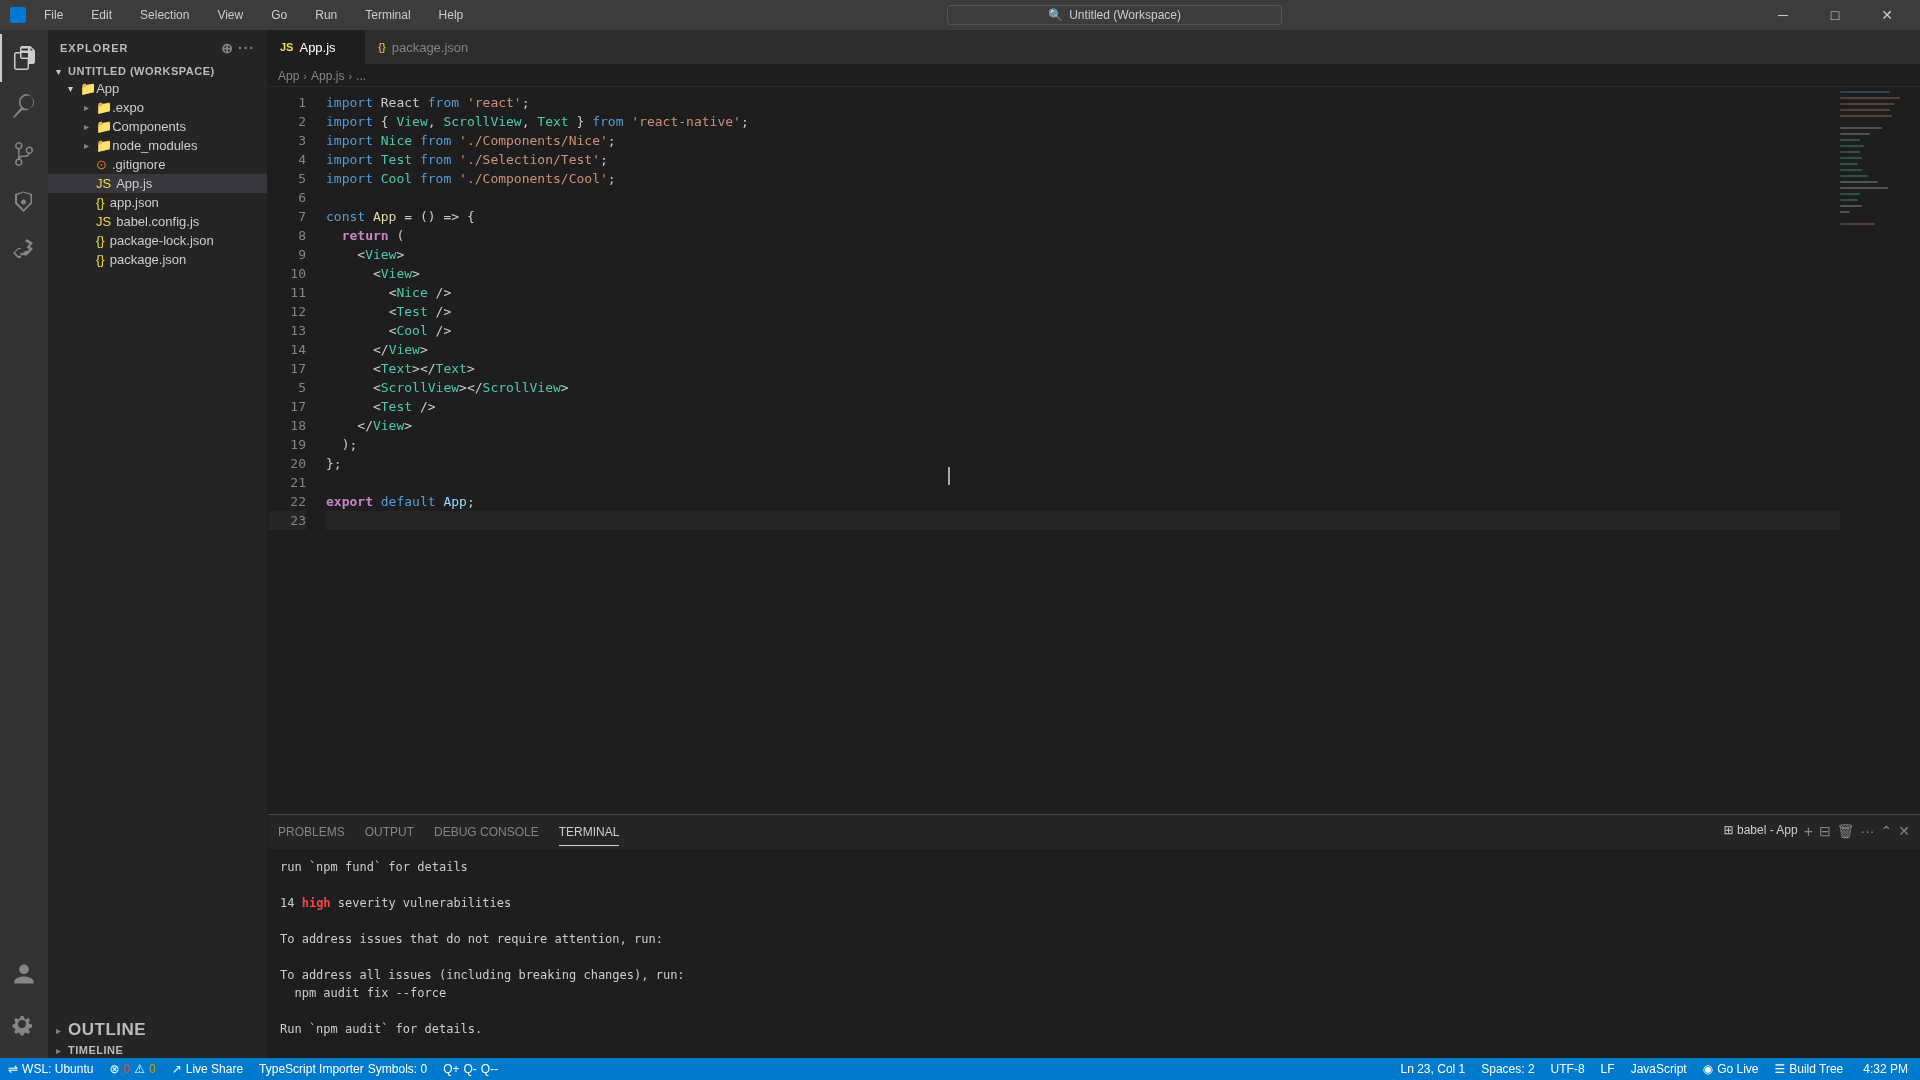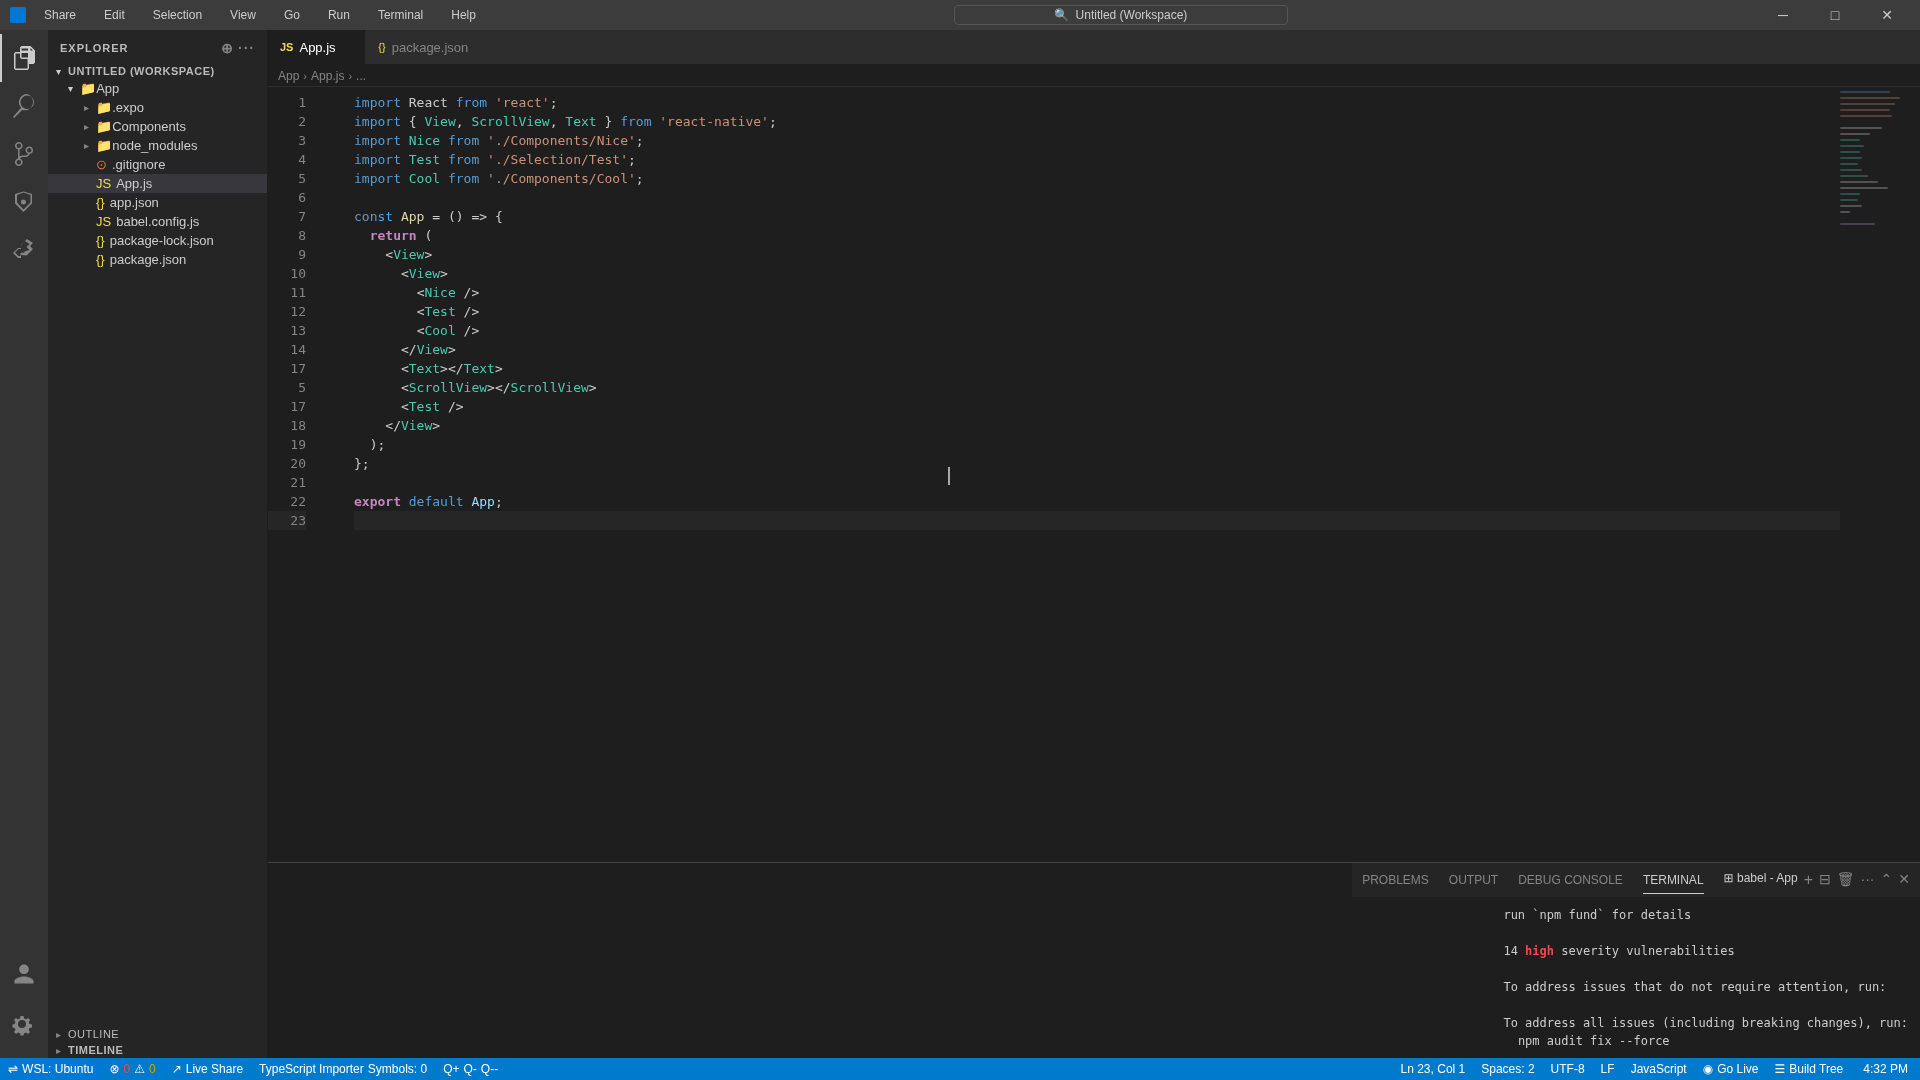--- a/index.html
+++ b/index.html
@@ -45,36 +45,36 @@
     .tab .close-btn { font-size: 14px; color: #858585; opacity: 0; }
 
     
     .breadcrumb { height: 22px; background: #1e1e1e; display: flex; align-items: center; padding: 0 10px; gap: 4px; font-size: 12px; color: #858585; flex-shrink: 0; border-bottom: 1px solid #2d2d2d; }
     .breadcrumb-sep { font-size: 11px; }
 
     
     .code-editor { flex: 1; display: flex; overflow: hidden; background: #1e1e1e; position: relative; }
     .line-numbers { width: 48px; background: #1e1e1e; color: #858585; font-family: 'Consolas', monospace; font-size: 13px; line-height: 19px; padding: 6px 0; text-align: right; padding-right: 10px; flex-shrink: 0; user-select: none; }
     .code-content { flex: 1; overflow: auto; padding: 6px 0 6px 10px; font-family: 'Consolas', monospace; font-size: 13px; line-height: 19px; }
-    .code-line { white-space: pre; margin-left: 28px; }
+    .code-line { white-space: pre; }
     .kw { color: #569cd6; }
     .kw2 { color: #c586c0; font-weight: bold; }
     .str { color: #ce9178; }
     .fn { color: #dcdcaa; }
     .comp { color: #4ec9b0; }
     .var { color: #9cdcfe; }
     .punc { color: #cccccc; }
     .jsx-tag { color: #4ec9b0; }
     .cursor-line { background: rgba(255,255,255,0.04); }
 
     
     .minimap { width: 80px; background: #1e1e1e; flex-shrink: 0; opacity: 0.6; }
 
     
-    .bottom-panel { height: 196px; background: #1e1e1e; border-top: 1px solid #454545; display: flex; flex-direction: column; flex-shrink: 0; align-items: flex-end; }
+    .bottom-panel { height: 244px; background: #1e1e1e; border-top: 1px solid #454545; display: flex; flex-direction: column; flex-shrink: 0; }
     .panel-tabs { height: 35px; background: #252526; display: flex; align-items: center; padding: 0 10px; gap: 20px; border-bottom: 1px solid #1e1e1e; flex-shrink: 0; }
     .panel-tab { font-size: 12px; color: #858585; cursor: pointer; padding: 6px 0; border-bottom: 1px solid transparent; }
     .panel-tab.active { color: #cccccc; border-bottom: 1px solid #cccccc; }
     .panel-actions { margin-left: auto; display: flex; gap: 6px; color: #858585; font-size: 14px; }
     .panel-actions span { cursor: pointer; }
     .panel-content { flex: 1; overflow-y: auto; padding: 8px 12px; font-family: 'Consolas', monospace; font-size: 12px; line-height: 18px; color: #cccccc; }
     .terminal-line { white-space: pre-wrap; }
     .terminal-high { color: #f44747; font-weight: bold; }
 
     
@@ -93,21 +93,21 @@
     .panel-content::-webkit-scrollbar-track { background: #1e1e1e; }
     .panel-content::-webkit-scrollbar-thumb { background: #424242; }
   </style>
 </head>
 <body>
 
 <div class="titlebar">
   <div class="titlebar-left">
     <div style="width:16px;height:16px;background:#0078d4;border-radius:2px;margin-right:4px;"></div>
     <div class="titlebar-menu">
-      <span>Share</span>
+      <span>File</span>
       <span>Edit</span>
       <span>Selection</span>
       <span>View</span>
       <span>Go</span>
       <span>Run</span>
       <span>Terminal</span>
       <span>Help</span>
     </div>
   </div>
   <div class="titlebar-center">
@@ -238,21 +238,21 @@
       <div class="tree-item tree-indent-2">
         <span class="chevron" style="opacity:0;">▸</span>
         <span style="margin-right:5px;color:#f0db4f;">{}</span>
         <span>package.json</span>
       </div>
     </div>
 
     <div style="margin-top: auto;">
       <div class="tree-item" style="padding-left:8px;">
         <span class="chevron" style="color:#858585;">▸</span>
-        <span style="font-size:11px;font-weight:400;color:#bbbbbb;letter-spacing:0.5px;">OUTLINE</span>
+        <span style="font-size:17px;font-weight:700;color:#bbbbbb;letter-spacing:0.5px;">OUTLINE</span>
       </div>
       <div class="tree-item" style="padding-left:8px;">
         <span class="chevron" style="color:#858585;">▸</span>
         <span style="font-size:11px;font-weight:700;color:#bbbbbb;letter-spacing:0.5px;">TIMELINE</span>
       </div>
     </div>
   </div>
 
   <div class="editor-area">
 

